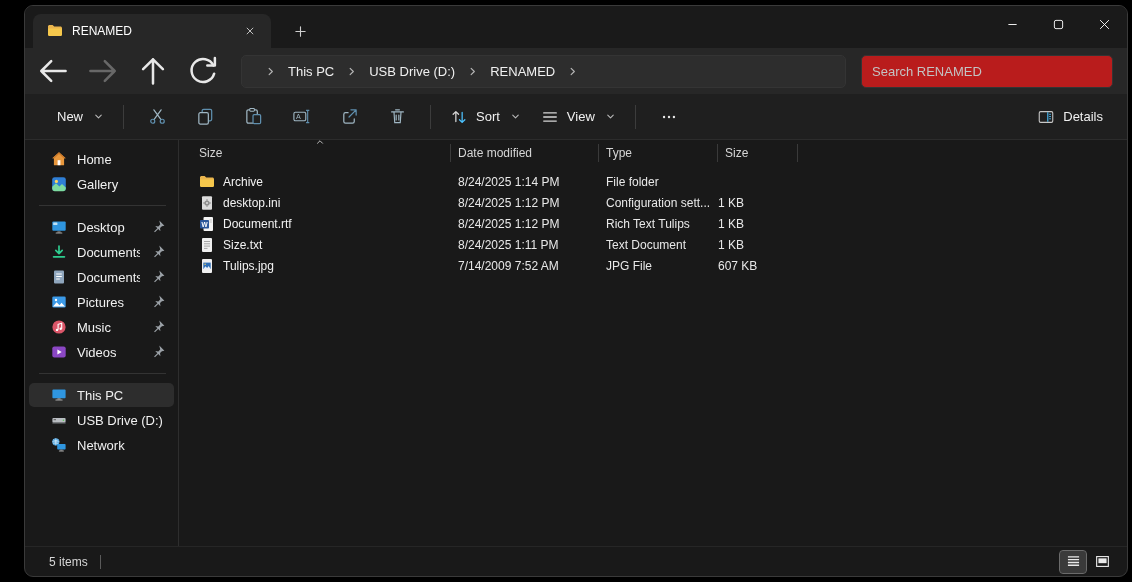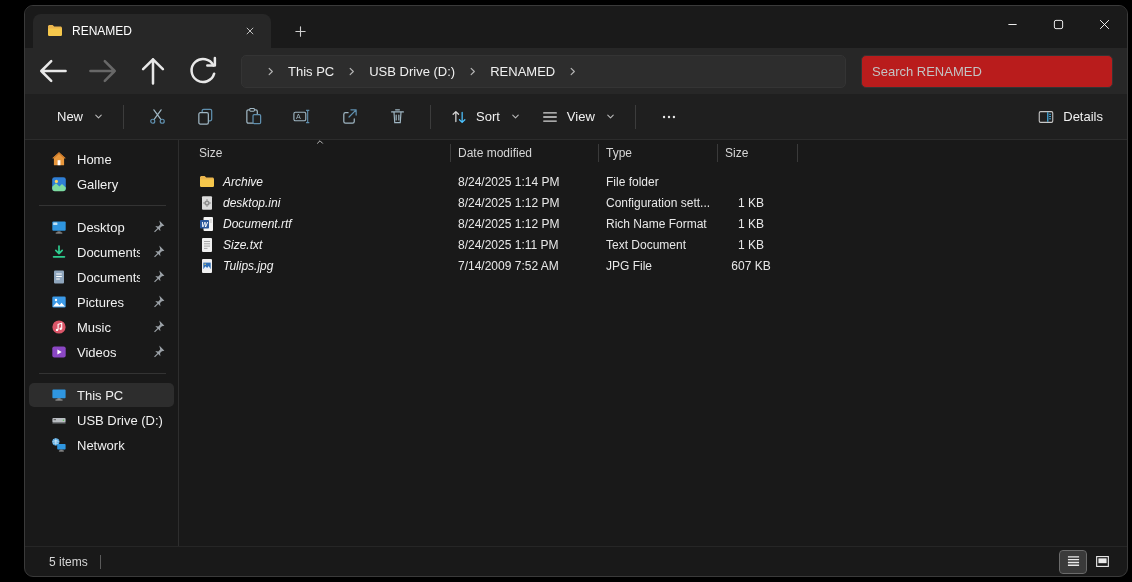--- a/index.html
+++ b/index.html
@@ -62,24 +62,24 @@
   .hcell { position: relative; height: 18px; display: flex; align-items: center; padding-left: 2px;
     border-right: 1px solid #3a3a3a; }
   .hcell.name  { width: 254px; }
   .hcell.date  { width: 148px; padding-left: 7px; }
   .hcell.type  { width: 119px; padding-left: 7px; }
   .hcell.size  { width: 80px;  padding-left: 7px; }
   .sort-caret { position: absolute; left: 118px; top: -8px; }
 
   .file-row { display: flex; height: 21px; align-items: center; margin-left: 18px; font-size: 12px; border-radius: 4px; }
   .cell { white-space: nowrap; overflow: hidden; }
-  .name-cell { width: 254px; display: flex; align-items: center; gap: 8px; padding-left: 2px; color: #f2f2f2; font-style: italic; }
+  .name-cell { width: 254px; display: flex; align-items: center; gap: 8px; padding-left: 2px; color: #f2f2f2; }
   .date-cell { width: 148px; padding-left: 7px; color: #e8e8e8; }
   .type-cell { width: 119px; padding-left: 7px; color: #e8e8e8; }
-  .size-cell { width: 66px; text-align: center; color: #e8e8e8; }
+  .size-cell { width: 66px; text-align: left; color: #e8e8e8; }
 
   
   .statusbar { height: 30px; flex: none; border-top: 1px solid #262626; display: flex; align-items: center;
     padding: 0 12px 0 24px; font-size: 12px; color: #d6d6d6; }
   .status-sep { width: 1px; height: 14px; background: #5a5a5a; margin-left: 12px; }
   .statusbar-spacer { flex: 1; }
   .view-toggle { width: 26px; height: 22px; display: flex; align-items: center; justify-content: center;
     border-radius: 3px; margin-left: 3px; }
   .view-toggle.active { background: #3a3a3a; outline: 1px solid #6b6b6b; }
 </style>
@@ -519,21 +519,21 @@
                     <line x1="10.5" y1="4" x2="12.8" y2="4"></line>
                     <line x1="10.5" y1="6" x2="12.8" y2="6"></line>
                   </g>
                   <rect x="1" y="4" width="9" height="8.5" rx="0.8" fill="#2b579a"></rect>
                   <text x="5.5" y="10.9" font-size="6.5" font-weight="bold" fill="#fff" text-anchor="middle" font-family="Liberation Sans,sans-serif">W</text>
                 </svg>
               </span>
               <span>Document.rtf</span>
             </div>
             <div class="cell date-cell">8/24/2025 1:12 PM</div>
-            <div class="cell type-cell">Rich Name Format</div>
+            <div class="cell type-cell">Rich Text Tulips</div>
             <div class="cell size-cell">1 KB</div>
           </div>
           <div class="file-row">
             <div class="cell name-cell">
               <span class="icon16">
                 <svg viewBox="0 0 16 16">
                   <rect x="3" y="1" width="10" height="14" rx="1" fill="#f0f0f0"></rect>
                   <g stroke="#9b9b9b" stroke-width="0.9">
                     <line x1="5" y1="4.5" x2="11" y2="4.5"></line>
                     <line x1="5" y1="6.8" x2="11" y2="6.8"></line>

